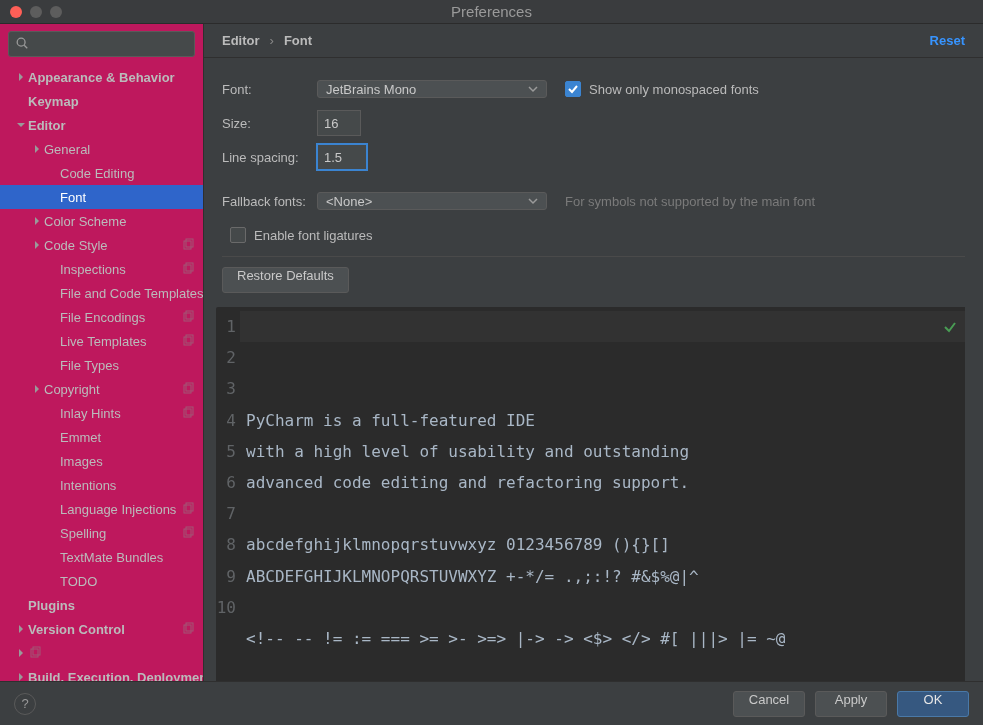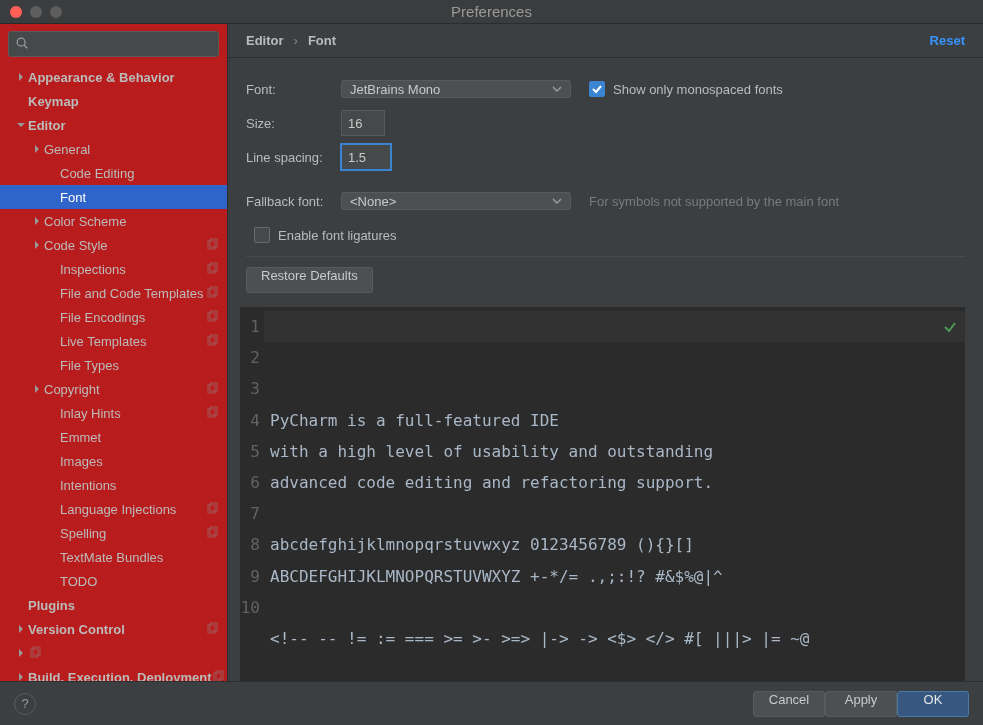--- a/index.html
+++ b/index.html
@@ -24,21 +24,21 @@
   .tl.min{ background:#5d5d5d; }
   .tl.max{ background:#5d5d5d; }
   .titlebar .title{
     position:absolute; left:0; right:0; text-align:center;
     color:#9a9a9a; font-size:15px;
   }
   .content {
     display:flex; height: calc(100% - 24px - 44px);
   }
   .sidebar {
-    width:228px; background:#b91c1c;
+    width:204px; background:#be185d;
     border-right:1px solid #2f2f2f;
     display:flex; flex-direction:column;
   }
   .searchbox {
     margin:7px 8px 6px 8px;
     height:26px;
     background:#45494a;
     border:1px solid #5a5a5a;
     border-radius:3px;
     display:flex; align-items:center; padding:0 6px;
@@ -124,21 +124,21 @@
 
   .footer{
     height:44px; border-top:1px solid #2f2f2f;
     display:flex; align-items:center; padding:0 14px;
     background:#3c3f41;
   }
   .footer .help{
     width:22px; height:22px; border:1px solid #5a5a5a; border-radius:50%;
     display:flex;align-items:center;justify-content:center;color:#9a9a9a;
   }
-  .footer .btns{ margin-left:auto; display:flex; }
+  .footer .btns{ margin-left:auto; display:flex; gap:10px; }
   .footer .btn{ min-width:72px; justify-content:center; }
 </style>
 </head>
 <body>
 
 <div class="titlebar">
   <div class="traffic">
     <div class="tl close"></div>
     <div class="tl min"></div>
     <div class="tl max"></div>
@@ -380,21 +380,21 @@
         <span class="label">Size:</span>
         <input class="input" value="16" style="">
       </div>
 
       <div class="row">
         <span class="label">Line spacing:</span>
         <input class="input focus" value="1.5" style="">
       </div>
 
       <div class="row" style="margin-top:10px;">
-        <span class="label">Fallback font:</span>
+        <span class="label">Fallback fonts:</span>
         <div class="select w220">
           <span>&lt;None&gt;</span>
           <span class="chev">
             <svg width="10" height="10" viewBox="0 0 10 10">
                 <path d="M1 3 L5 7 L9 3" stroke="#9a9a9a" fill="none" stroke-width="1.5"></path>
               </svg>
           </span>
         </div>
         <span style="width:18px"></span>
         <span class="hint">For symbols not supported by the main font</span>

